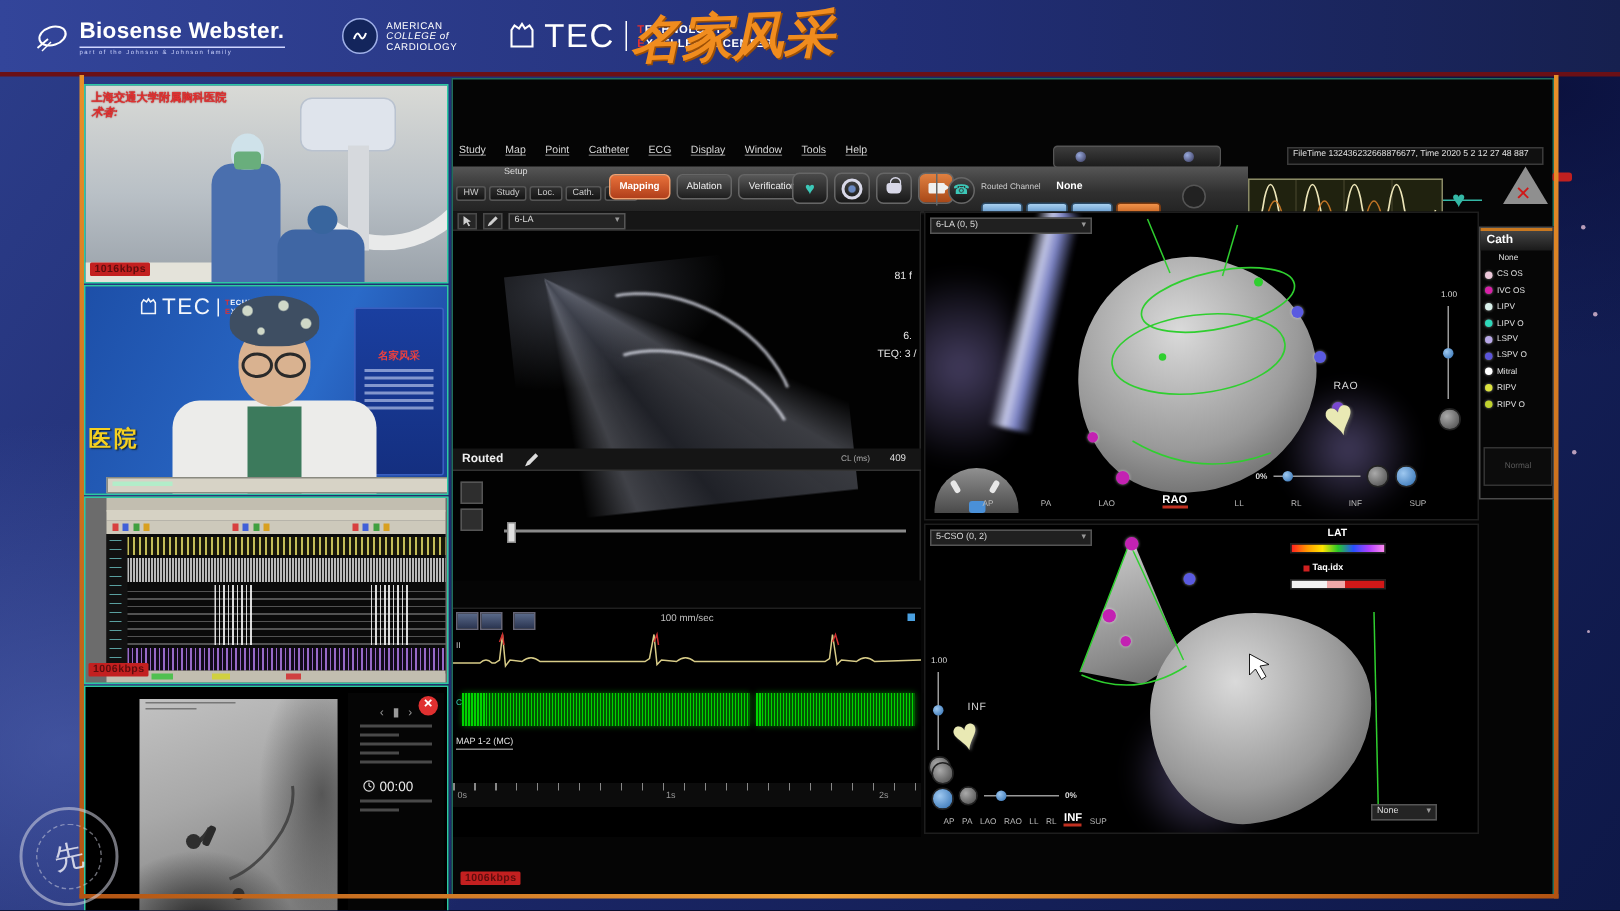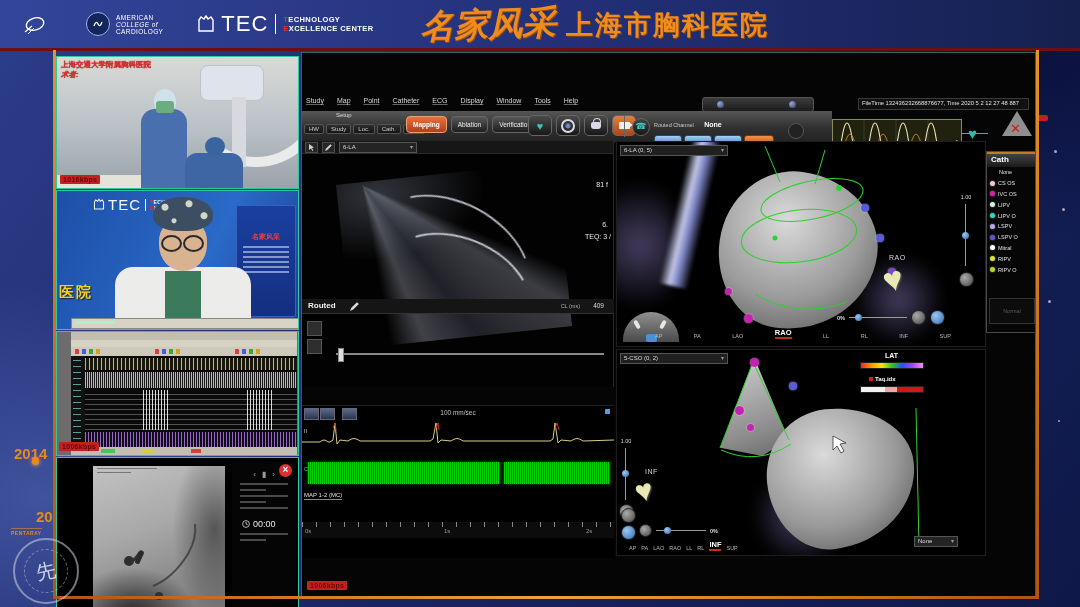--- a/index.html
+++ b/index.html
@@ -259,20 +259,24 @@
 
 <div class="stage">
 
   <header class="topbar">
     <div class="brand bw">
       <svg width="26" height="22" viewBox="0 0 26 22">
         <ellipse cx="13" cy="11" rx="9" ry="6" fill="none" stroke="#fff" stroke-width="1.4" transform="rotate(-18 13 11)"></ellipse>
         <line x1="3" y1="19" x2="10" y2="13" stroke="#fff" stroke-width="1.2"></line>
         <line x1="6" y1="21" x2="12" y2="15" stroke="#fff" stroke-width="1"></line>
       </svg>
+      <span style="margin-left:5px;">
+        <span class="txt">Biosense Webster.</span>
+        <span class="sub">part of the Johnson &amp; Johnson family</span>
+      </span>
     </div>
     <div class="brand acc">
       <span class="acc-badge">
         <svg width="14" height="14" viewBox="0 0 14 14">
             <path d="M3,9 Q5,3 7,7 Q9,11 11,5" fill="none" stroke="#fff" stroke-width="1.3"></path>
           </svg>
       </span>
       <span class="acc-txt">
         <div>AMERICAN</div>
         <div style="font-style:italic;">COLLEGE of</div>
@@ -287,31 +291,24 @@
       </span>
       <span class="tec-big">TEC</span>
       <span class="tec-div"></span>
       <span class="tec-sub">
         <div class="redcap">TECHNOLOGY</div>
         <div class="redcap">EXCELLENCE CENTER</div>
       </span>
     </div>
     <div class="show-title">
       <span class="t-script">名家风采</span>
-      <span class="t-hosp">上海市胸科医院</span>
     </div>
   </header>
   <div class="redline"></div>
 
-  <div class="left-rail">
-    <div class="yr">2014</div>
-    <div class="yr-dot"></div>
-    <div class="yr2">20</div>
-    <div class="pentaray">PENTARAY</div>
-  </div>
 
   <section class="feeds">
 
     <div class="feed feed-or">
       <div class="carm-arc"></div>
       <div class="carm-head"></div>
       <div class="carm-col"></div>
       <div class="table"></div>
       <div class="person1-body"></div>
       <div class="person1-head"></div>

